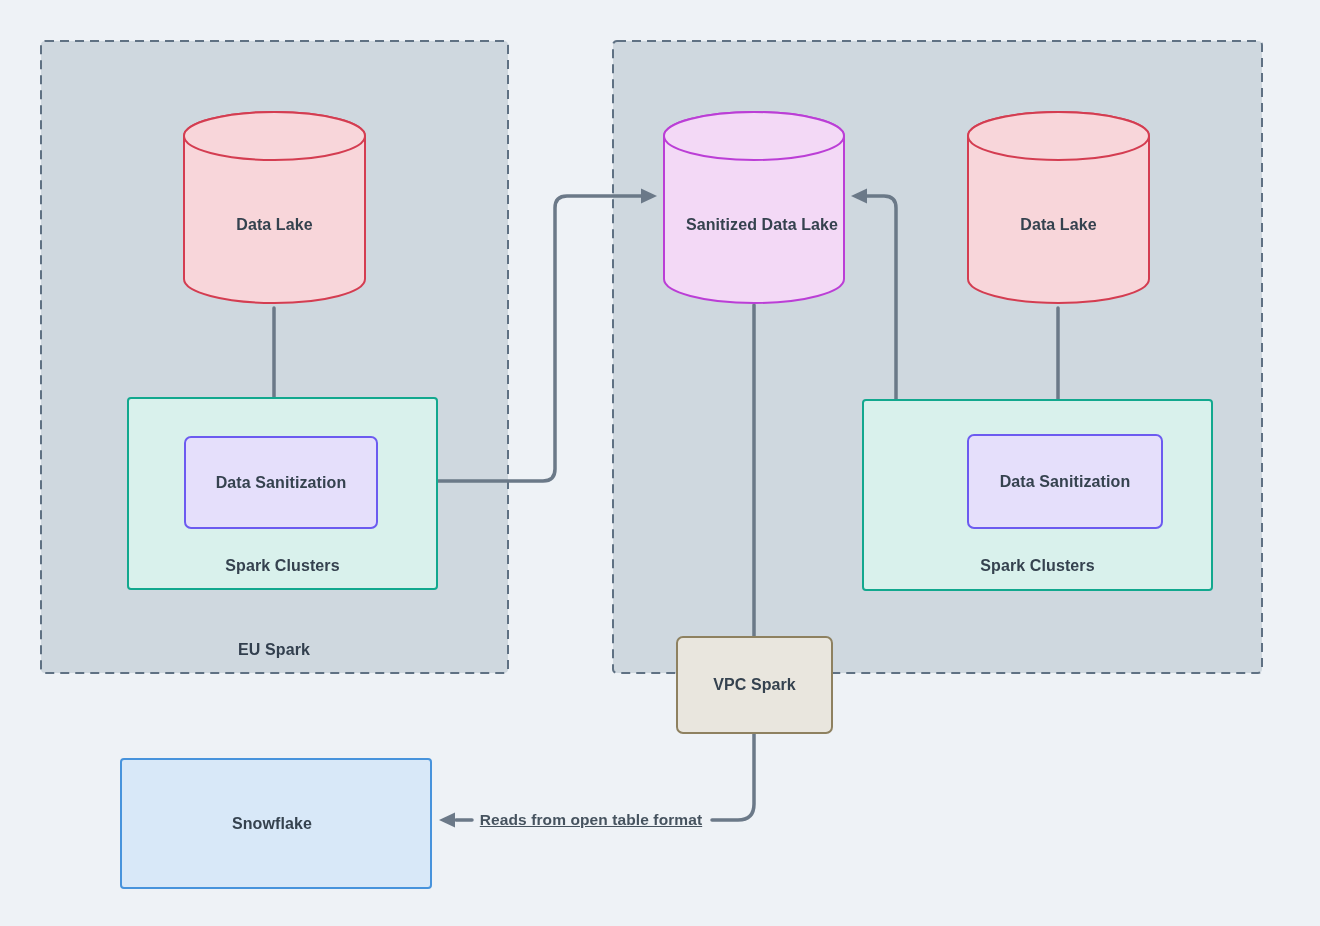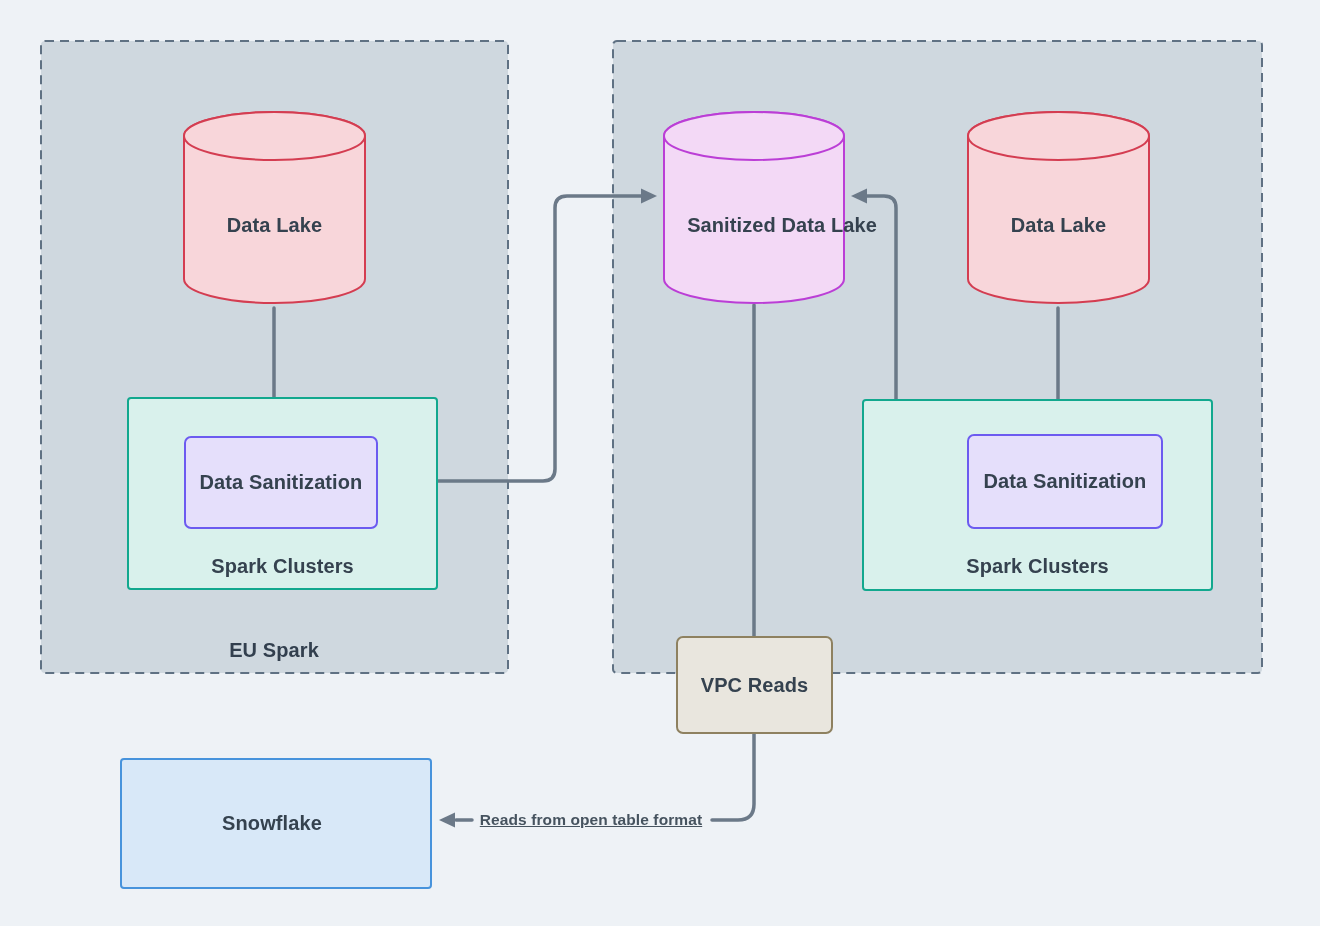--- a/index.html
+++ b/index.html
@@ -19,21 +19,21 @@
     position: absolute;
     left: 0;
     top: 0;
   }
   .lbl {
     position: absolute;
     display: flex;
     align-items: center;
     justify-content: center;
     text-align: center;
-    font-size: 20px;
+    font-size: 16px;
     font-weight: 600;
     color: #35424f;
     letter-spacing: 0.1px;
     pointer-events: none;
     white-space: nowrap;
   }
   .lbl.region {
     color: #323f4e;
   }
   .lbl.edge-label {
@@ -89,34 +89,34 @@
     </g>
 
     <g>
       <path d="M968 136 L968 279 A90.5 24 0 0 0 1149 279 L1149 136 A90.5 24 0 0 0 968 136 Z" fill="#f8d6da" stroke="#d43d51" stroke-width="2"></path>
       <ellipse cx="1058.5" cy="136" rx="90.5" ry="24" fill="#f8d6da" stroke="#d43d51" stroke-width="2"></ellipse>
     </g>
   </svg>
 
   <div class="lbl" style="left:184px; top:140px; width:181px; height:170px;">Data Lake</div>
 
-  <div class="lbl" style="left:664px; top:140px; width:196px; height:170px;padding-left:20px;">Sanitized Data Lake</div>
+  <div class="lbl" style="left:664px; top:140px; width:196px; height:170px;">Sanitized Data Lake</div>
 
   <div class="lbl" style="left:968px; top:140px; width:181px; height:170px;">Data Lake</div>
 
   <div class="lbl" style="left:185px; top:437px; width:192px; height:91px;">Data Sanitization</div>
 
   <div class="lbl" style="left:968px; top:435px; width:194px; height:93px;">Data Sanitization</div>
 
   <div class="lbl" style="left:128px; top:554px; width:309px; height:24px;">Spark Clusters</div>
 
   <div class="lbl" style="left:863px; top:554px; width:349px; height:24px;">Spark Clusters</div>
 
   <div class="lbl region" style="left:40px; top:638px; width:468px; height:24px;">EU Spark</div>
 
 
-  <div class="lbl" style="left:677px; top:637px; width:155px; height:96px;">VPC Reads</div>
+  <div class="lbl" style="left:677px; top:637px; width:155px; height:96px;">VPC Spark</div>
 
   <div class="lbl" style="left:121px; top:759px; width:302px; height:129px;">Snowflake</div>
 
   <div class="lbl edge-label" style="left:461px; top:808px; width:260px; height:24px;text-decoration:underline;">Reads from open table format</div>
 
 </div>
 
 </body></html>

